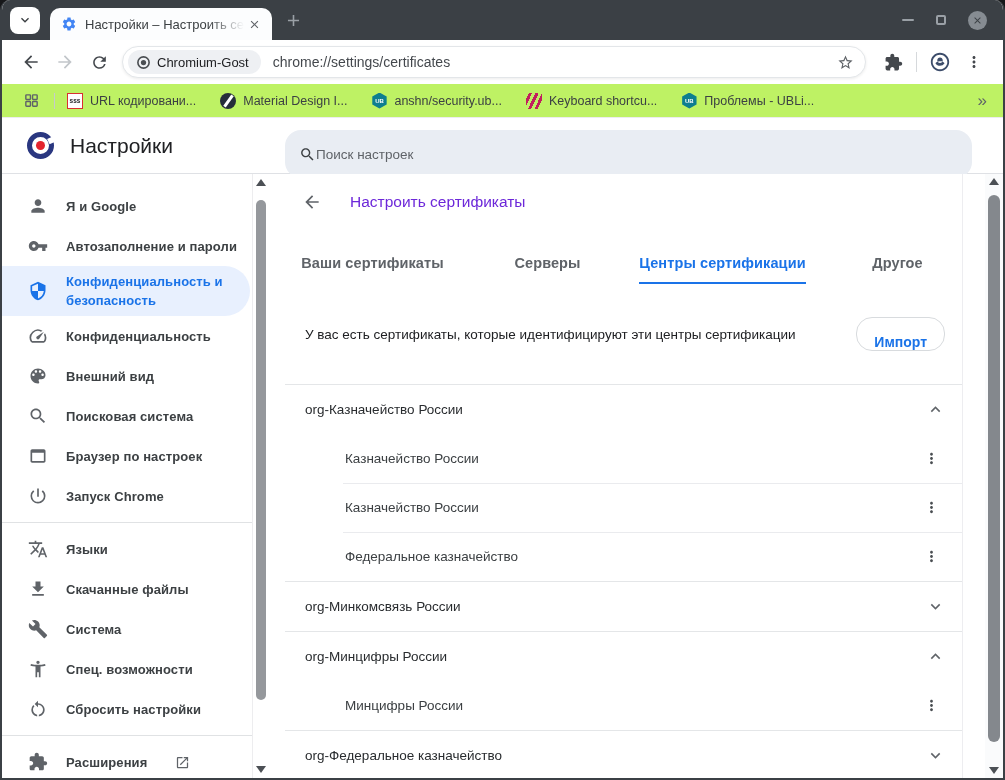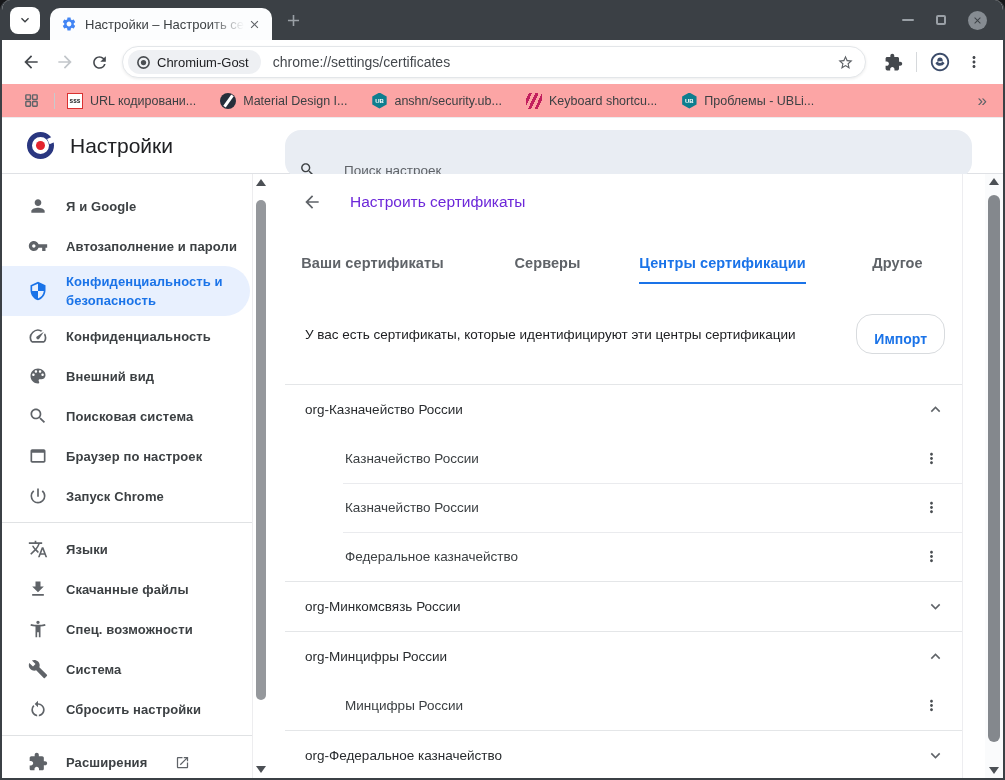--- a/index.html
+++ b/index.html
@@ -32,40 +32,40 @@
   .tb-btn{width:34px;height:34px;border:none;background:none;border-radius:50%;cursor:pointer;
     display:flex;align-items:center;justify-content:center;flex:none;}
   .omnibox{flex:1;height:32px;margin:0 10px 0 6px;background:#fff;border:1px solid #e3e6e9;
     box-shadow:0 1px 3px rgba(0,0,0,.08);border-radius:16px;display:flex;align-items:center;padding:0 6px 0 5px;justify-content:center;}
   .site-chip{height:24px;background:#eef0f3;border-radius:12px;display:flex;align-items:center;
     gap:6px;padding:0 12px 0 8px;cursor:pointer;}
   .site-chip span{font-size:13px;color:#202124;white-space:nowrap;}
   .url{flex:1;font-size:14px;color:#44484d;margin-left:12px;white-space:nowrap;overflow:hidden;}
   .tb-sep{width:1px;height:20px;background:#d6d9dc;margin:0 6px;}
   
-  .bookmarks{background:#fca5a5;display:flex;align-items:center;padding:0 16px;border-bottom:1px solid #ececee;}
+  .bookmarks{background:#bef264;display:flex;align-items:center;padding:0 16px;border-bottom:1px solid #ececee;}
   .bm-sep{width:1px;height:16px;background:#c7cacd;margin:0 12px 0 10px;}
   .bm{display:flex;align-items:center;gap:7px;margin-right:24px;cursor:pointer;}
   .bm-label{font-size:12.5px;color:#3c4043;white-space:nowrap;}
   .fav{width:16px;height:16px;display:inline-flex;align-items:center;justify-content:center;
     font:700 6.5px "Liberation Sans",sans-serif;flex:none;}
   .sss-favicon{border:1.5px solid #d93030;color:#26282b;background:#fff;}
   .material-favicon{border-radius:50%;background:#262e3a;position:relative;overflow:hidden;}
   .material-favicon::after{content:"";position:absolute;left:7px;top:1px;width:3px;height:14px;background:#fff;transform:rotate(35deg);}
   .ub-favicon{background:#0d7e8f;color:#fff;clip-path:polygon(50% 0,95% 25%,95% 75%,50% 100%,5% 75%,5% 25%);font-size:6px;}
   .zigzag-favicon{background:linear-gradient(115deg,transparent 12%,#c21f5e 12% 26%,transparent 26% 40%,#c21f5e 40% 54%,transparent 54% 68%,#c21f5e 68% 82%,transparent 82%);}
   .bm-overflow{margin-left:auto;border:none;background:none;font-size:17px;color:#5f6368;cursor:pointer;}
   
   .settings-header{background:#fff;border-bottom:1px solid #dfe1e5;position:relative;display:flex;align-items:center;}
   .gost{width:27px;height:27px;border-radius:50%;border:5.5px solid #2a3780;position:relative;margin-left:25px;flex:none;}
   .gost::before{content:"";position:absolute;width:9px;height:9px;border-radius:50%;background:#e3242e;left:3.5px;top:3.5px;}
   .gost::after{content:"";position:absolute;right:-7px;top:0px;width:8px;height:6px;background:#fff;transform:rotate(-24deg);}
   .settings-title{font-size:21px;color:#202124;margin-left:16px;}
   .hdr-search{position:absolute;left:283px;right:31px;top:12px;height:48px;background:#e9edf3;
-    border-radius:16px;display:flex;align-items:flex-end;padding:0 14px;gap:28px;}
+    border-radius:16px;display:flex;align-items:center;padding:0 14px;gap:0;}
   .hdr-search input{border:none;background:none;outline:none;flex:1;font-size:13.5px;color:#202124;font-family:inherit;}
   .hdr-search input::placeholder{color:#5f6368;}
   
   .bodyarea{position:relative;background:#fff;overflow:hidden;}
   .sidebar{position:absolute;left:0;top:0;bottom:0;width:250px;padding-top:12px;overflow:hidden;}
   .side-item{display:flex;align-items:center;min-height:40px;padding:0 10px 0 26px;gap:18px;cursor:pointer;}
   .side-item.two{padding-top:6px;padding-bottom:6px;}
   .side-icon{width:20px;flex:none;display:flex;align-items:center;}
   .side-label{font-size:13px;font-weight:700;color:#3c4043;line-height:19px;letter-spacing:.1px;}
   .side-item.selected{background:#e8f0fe;border-radius:0 25px 25px 0;margin-right:2px;}
@@ -87,21 +87,21 @@
     display:flex;align-items:center;justify-content:center;}
   .page-title{font-size:15.5px;color:#6d28d9;margin-left:20px;}
   .ptabs{height:54px;display:flex;}
   .ptab{width:175px;display:flex;align-items:flex-end;justify-content:center;padding-bottom:13px;
     position:relative;cursor:pointer;font-size:14.5px;font-weight:700;color:#5f6368;letter-spacing:.1px;}
   .ptab.active{color:#1a73e8;}
   .ptab.active::after{content:"";position:absolute;left:4px;right:4px;bottom:0;height:2px;background:#1a73e8;}
   .desc-row{height:100px;display:flex;align-items:center;justify-content:space-between;
     padding:0 17px 0 20px;margin-right:23px;}
   .desc-text{font-size:13.5px;color:#202124;}
-  .import-btn{height:40px;padding:16px 17px;border:1px solid #d8dbde;border-radius:16px;background:#fff;
+  .import-btn{height:34px;padding:16px 17px;border:1px solid #d8dbde;border-radius:16px;background:#fff;
     color:#1a73e8;font-size:14px;font-weight:700;font-family:inherit;cursor:pointer;}
   .groups{margin-right:23px;}
   .group{border-top:1px solid #e4e6e8;}
   .crow{height:49px;display:flex;align-items:center;padding:0 17px 0 20px;}
   .ghead{cursor:pointer;}
   .glabel{flex:1;font-size:13.5px;color:#292c2f;}
   .chev{display:flex;align-items:center;}
   .subrow{padding-left:60px;position:relative;}
   .subrow + .subrow::before{content:"";position:absolute;top:0;left:58px;right:0;height:1px;background:#eaebee;}
   .slabel{flex:1;font-size:13.5px;color:#3c4043;}
@@ -333,32 +333,32 @@
           <span class="side-icon">
             <svg width="20" height="20" viewBox="0 0 24 24" fill="#5f6368">
               <path d="M19 9h-4V3H9v6H5l7 7 7-7zM5 18v2h14v-2H5z"></path>
             </svg>
           </span>
           <span class="side-label">Скачанные файлы</span>
         </div>
         <div class="side-item">
           <span class="side-icon">
             <svg width="20" height="20" viewBox="0 0 24 24" fill="#5f6368">
+              <path d="M22.7 19l-9.1-9.1c.9-2.3.4-5-1.5-6.9-2-2-5-2.4-7.4-1.3L9 6 6 9 1.6 4.7C.4 7.1.9 10.1 2.9 12.1c1.9 1.9 4.6 2.4 6.9 1.5l9.1 9.1c.4.4 1 .4 1.4 0l2.3-2.3c.5-.4.5-1.1.1-1.4z"></path>
+            </svg>
+          </span>
+          <span class="side-label">Система</span>
+        </div>
+        <div class="side-item">
+          <span class="side-icon">
+            <svg width="20" height="20" viewBox="0 0 24 24" fill="#5f6368">
               <path d="M20.5 6c-2.61.7-5.67 1-8.5 1s-5.89-.3-8.5-1L3 8c1.86.5 4 .83 6 1v13h2v-6h2v6h2V9c2-.17 4.14-.5 6-1l-.5-2zM12 6c1.1 0 2-.9 2-2s-.9-2-2-2-2 .9-2 2 .9 2 2 2z"></path>
             </svg>
           </span>
           <span class="side-label">Спец. возможности</span>
-        </div>
-        <div class="side-item">
-          <span class="side-icon">
-            <svg width="20" height="20" viewBox="0 0 24 24" fill="#5f6368">
-              <path d="M22.7 19l-9.1-9.1c.9-2.3.4-5-1.5-6.9-2-2-5-2.4-7.4-1.3L9 6 6 9 1.6 4.7C.4 7.1.9 10.1 2.9 12.1c1.9 1.9 4.6 2.4 6.9 1.5l9.1 9.1c.4.4 1 .4 1.4 0l2.3-2.3c.5-.4.5-1.1.1-1.4z"></path>
-            </svg>
-          </span>
-          <span class="side-label">Система</span>
         </div>
         <div class="side-item">
           <span class="side-icon">
             <svg width="20" height="20" viewBox="0 0 24 24" fill="#5f6368">
               <path d="M12 5V2L8 6l4 4V7c3.31 0 6 2.69 6 6 0 2.97-2.17 5.43-5 5.91v2.02c3.95-.49 7-3.85 7-7.93 0-4.42-3.58-8-8-8zm-6 8c0-1.65.67-3.15 1.76-4.24L6.34 7.34A8.014 8.014 0 0 0 4 13c0 4.08 3.05 7.44 7 7.93v-2.02c-2.83-.48-5-2.94-5-5.91z"></path>
             </svg>
           </span>
           <span class="side-label">Сбросить настройки</span>
         </div>
         <div class="side-divider"></div>

